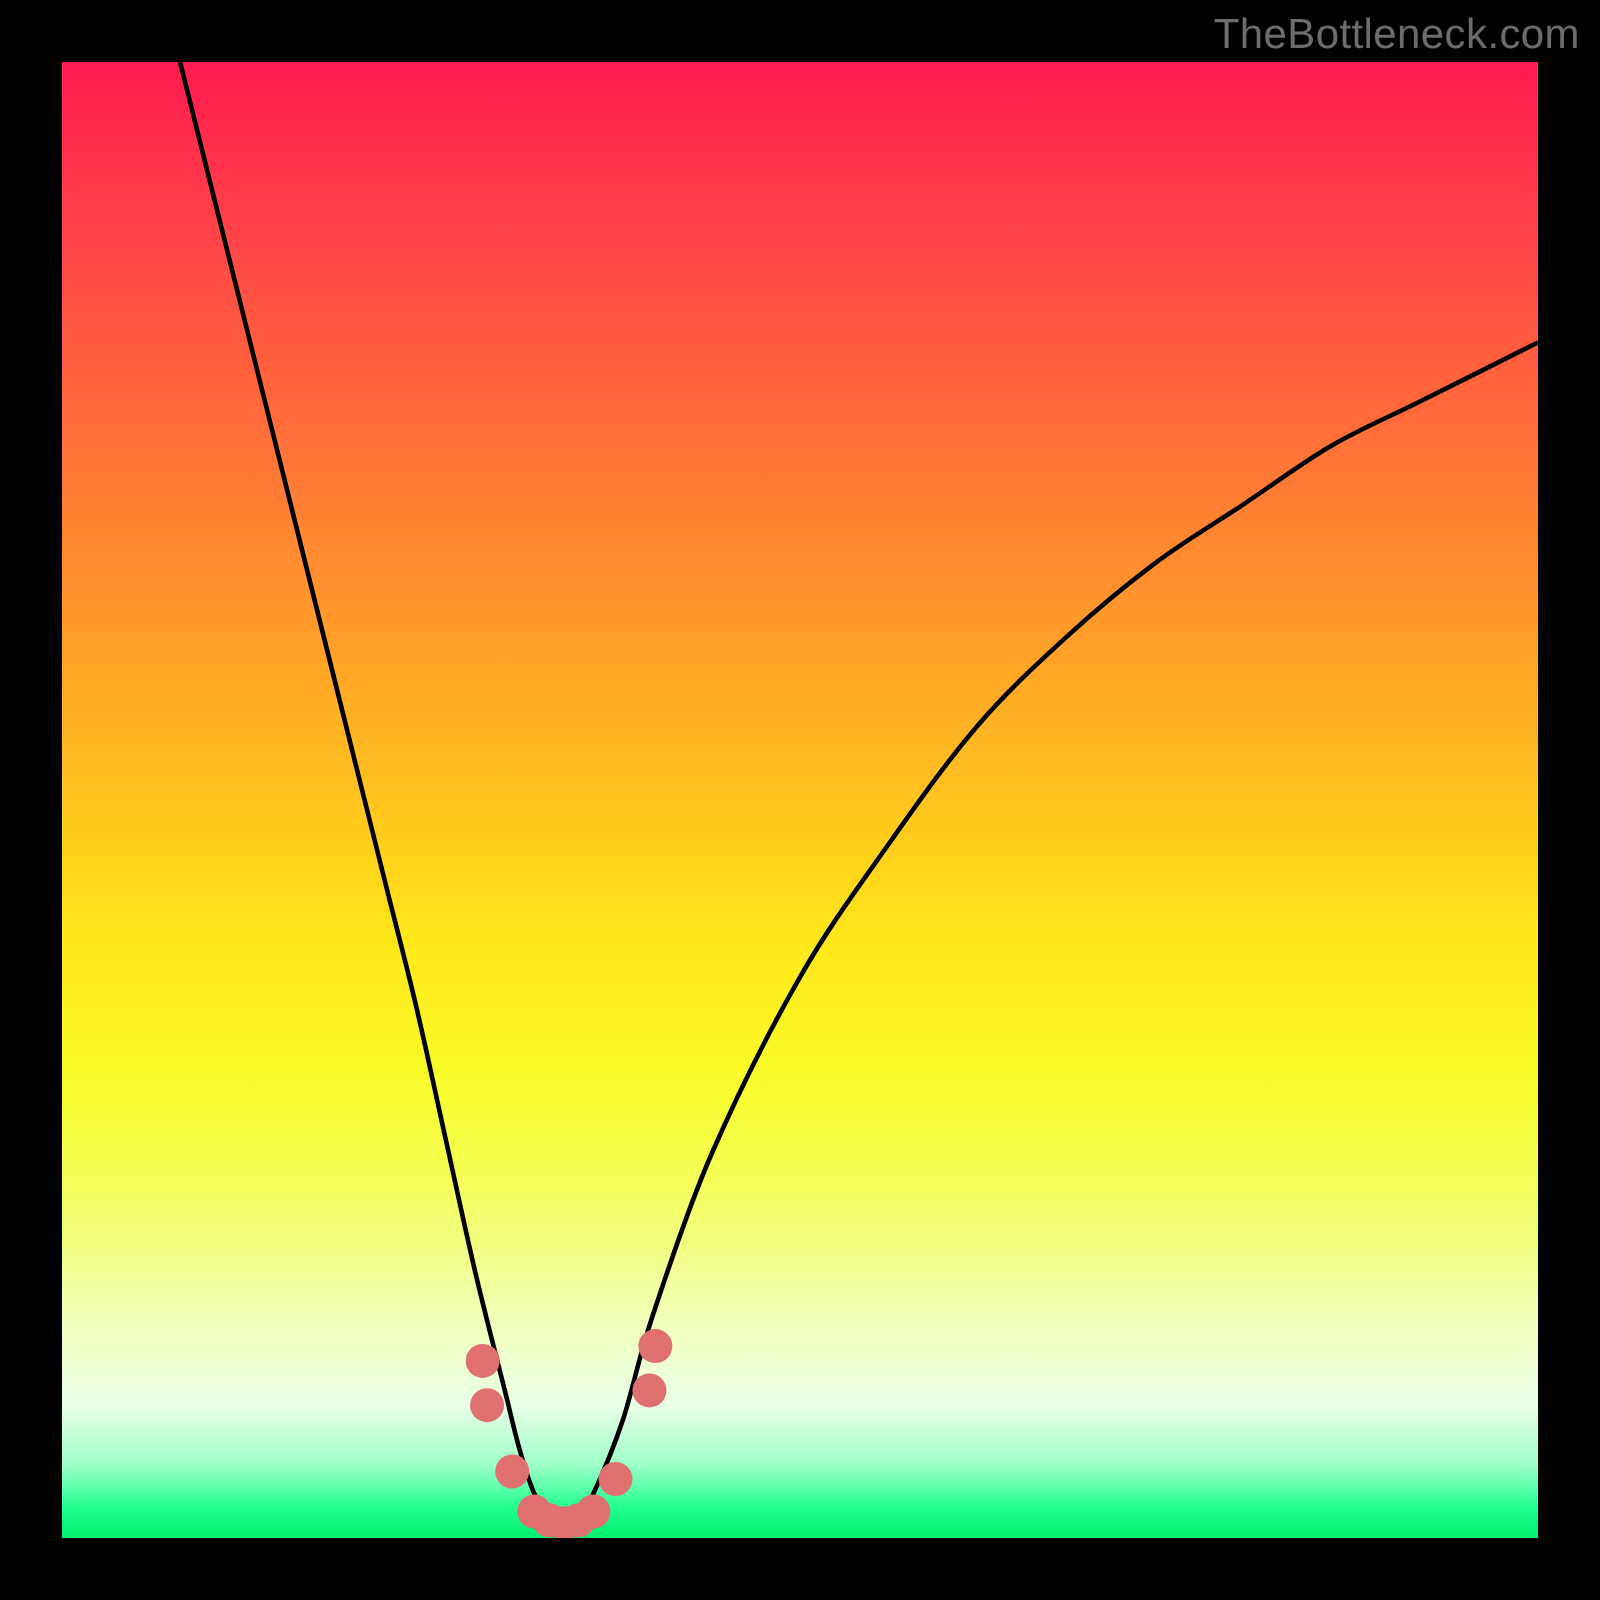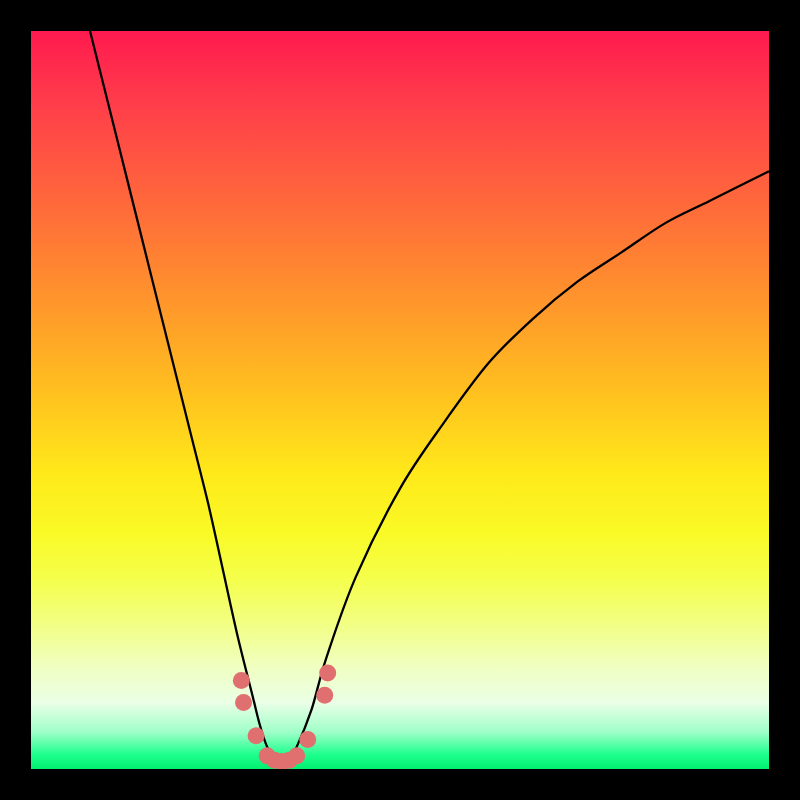--- a/index.html
+++ b/index.html
@@ -76,14 +76,15 @@
           <circle cx="258.30" cy="729.14" r="8.5" fill="#e07070" stroke="#c85858" stroke-width="0"></circle>
           <circle cx="265.68" cy="724.72" r="8.5" fill="#e07070" stroke="#c85858" stroke-width="0"></circle>
           <circle cx="276.75" cy="708.48" r="8.5" fill="#e07070" stroke="#c85858" stroke-width="0"></circle>
           <circle cx="293.72" cy="664.20" r="8.5" fill="#e07070" stroke="#c85858" stroke-width="0"></circle>
           <circle cx="296.68" cy="642.06" r="8.5" fill="#e07070" stroke="#c85858" stroke-width="0"></circle>
         </g>
     </svg>
 
   </div>
 
+  <div class="watermark">TheBottleneck.com</div>
 
 </div>
 
 </body></html>

